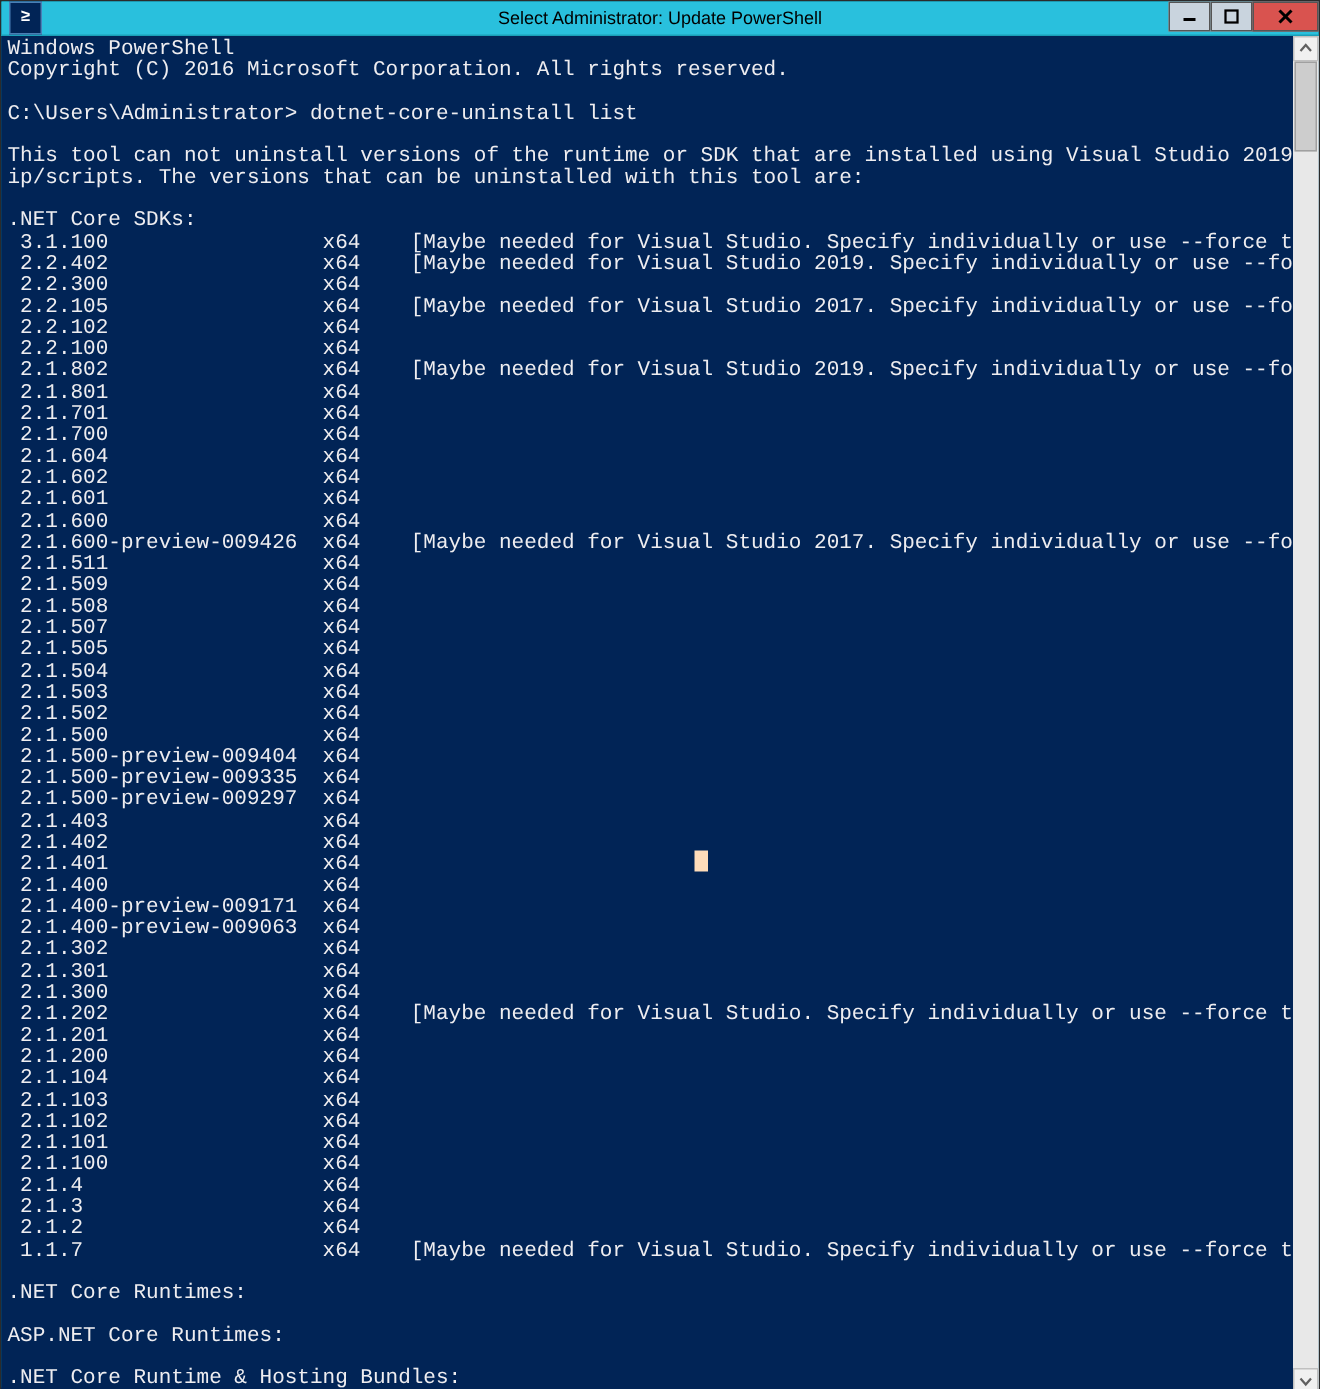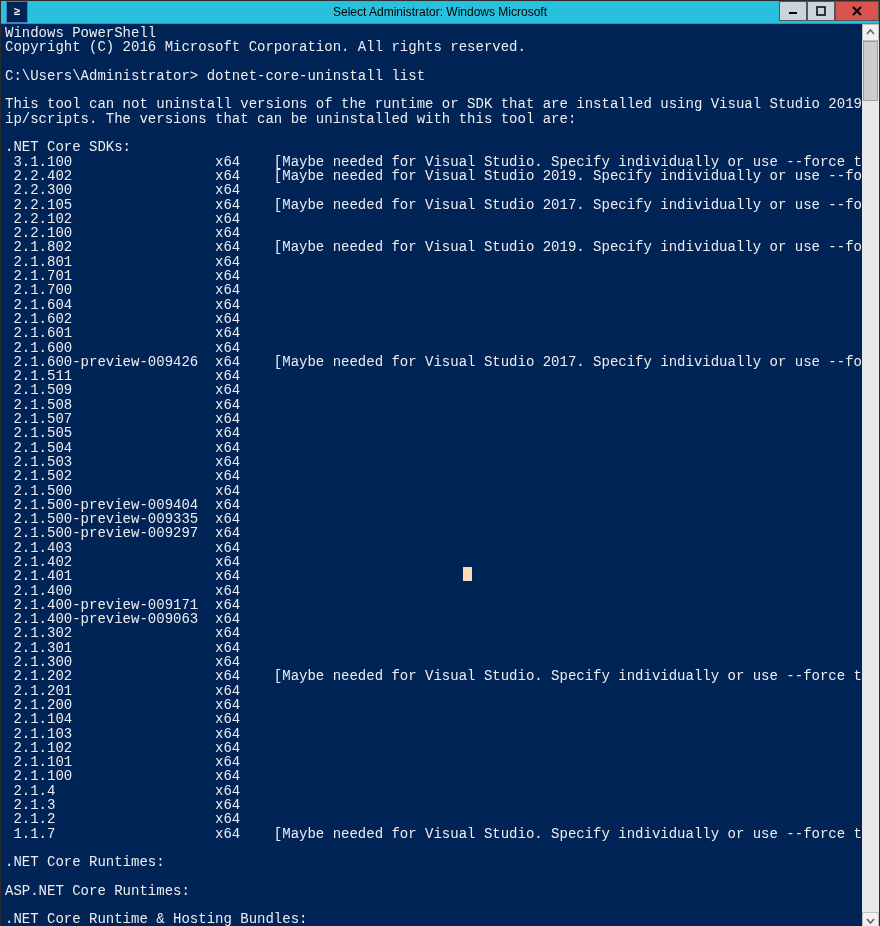--- a/index.html
+++ b/index.html
@@ -61,21 +61,21 @@
   }
 </style>
 </head>
 <body>
 
 <div class="window">
   <div class="titlebar">
     <div class="titlebar-icon">
       <span>≥</span>
     </div>
-    <div class="titlebar-title">Select Administrator: Windows Microsoft</div>
+    <div class="titlebar-title">Select Administrator: Update PowerShell</div>
     <div class="win-controls">
       <div class="win-btn min">
         <svg width="10" height="10">
             <line x1="1" y1="7" x2="9" y2="7" stroke="#000" stroke-width="2"></line>
           </svg>
       </div>
       <div class="win-btn max">
         <svg width="10" height="10">
             <rect x="1" y="1" width="8" height="8" fill="none" stroke="#000" stroke-width="1.5"></rect>
           </svg>

